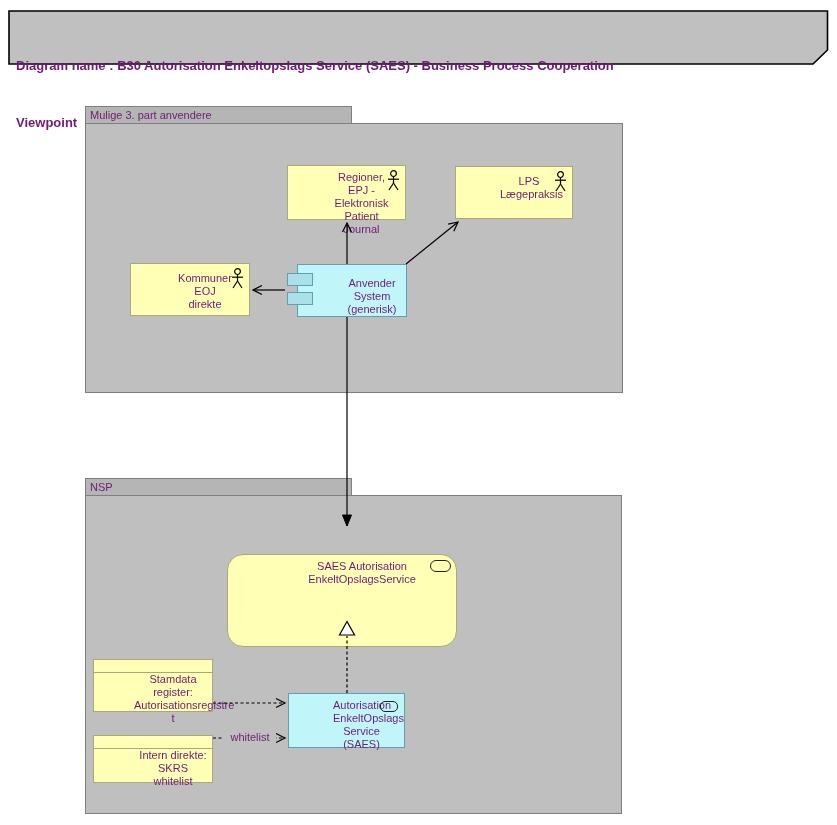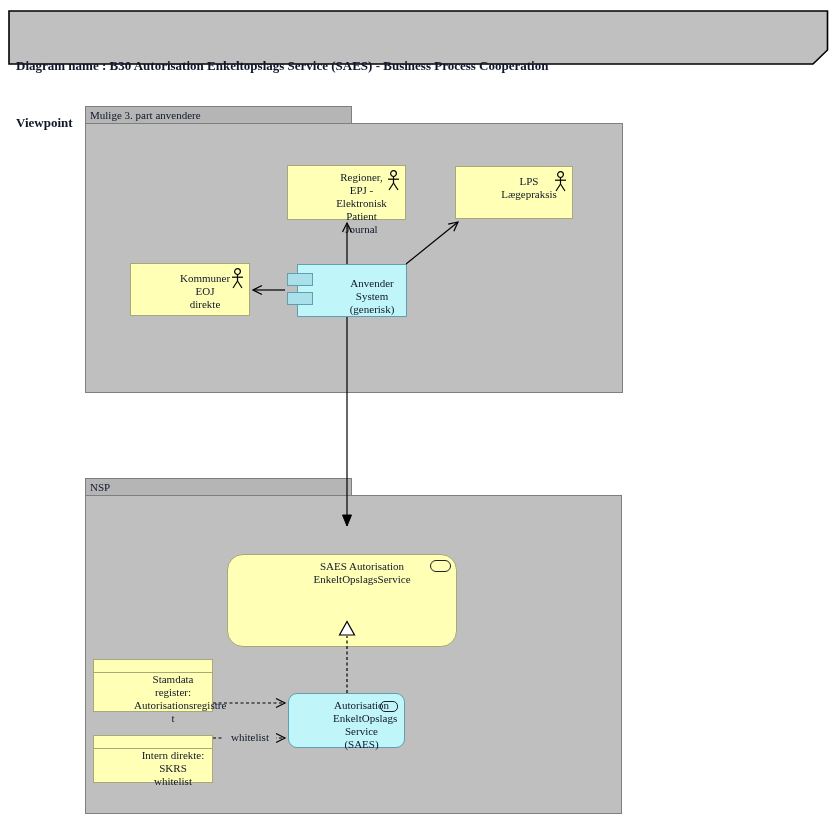--- a/index.html
+++ b/index.html
@@ -1,18 +1,18 @@
 <!DOCTYPE html>
 <html style="--note-fill: #c0c0c0; --group-fill: #bfbfbf; --group-tab-fill: #b5b5b5; --group-border: #7f7f7f; --business-fill: #ffffb5; --business-border: #a8a878; --application-fill: #c0f5fa; --application-border: #5f9fb0; --line-color: #000000;"><head>
 <meta charset="utf-8">
 <style>
   html,body { margin:0; padding:0; background:#ffffff; }
   .canvas {
     position:relative; width:837px; height:825px; background:#ffffff;
-    font-family:Liberation Serif, serif; color:#0f172a; overflow:hidden;
+    font-family:Liberation Sans, sans-serif; color:#701a75; overflow:hidden;
   }
 
   
   .note { position:absolute; left:8px; top:10px; width:821px; height:55px; z-index:1; }
   .note svg { position:absolute; left:0; top:0; display:block; }
   .note-text { position:absolute; left:8px; top:8px; font-weight:bold; font-size:13px; line-height:19px; white-space:pre; }
 
   
   .group-tab {
     position:absolute; box-sizing:border-box; z-index:1;
@@ -25,21 +25,21 @@
   }
 
   
   .node {
     position:absolute; box-sizing:border-box; z-index:2;
     font-size:11px; line-height:13px; text-align:center;
   }
   .business    { background:var(--business-fill,#ffffb5); border:1px solid var(--business-border,#a8a878); }
   .application { background:var(--application-fill,#c0f5fa); border:1.5px solid var(--application-border,#5f9fb0); }
   .rounded-lg  { border-radius:16px; }
-  .rounded-md  { border-radius:9px; }
+  .rounded-md  { border-radius:0; }
   .node-label  { display:block; white-space:pre-line;margin-left:40px; }
   .pad5  { padding-top:5px; }
   .pad8  { padding-top:8px; }
   .pad12 { padding-top:12px; }
   .actor-pad { padding-left:4px; padding-right:14px; }
 
   .actor-ico { position:absolute; right:5px; top:4px; }
   .actor-ico svg { display:block; }
 
   .svc-icon {

